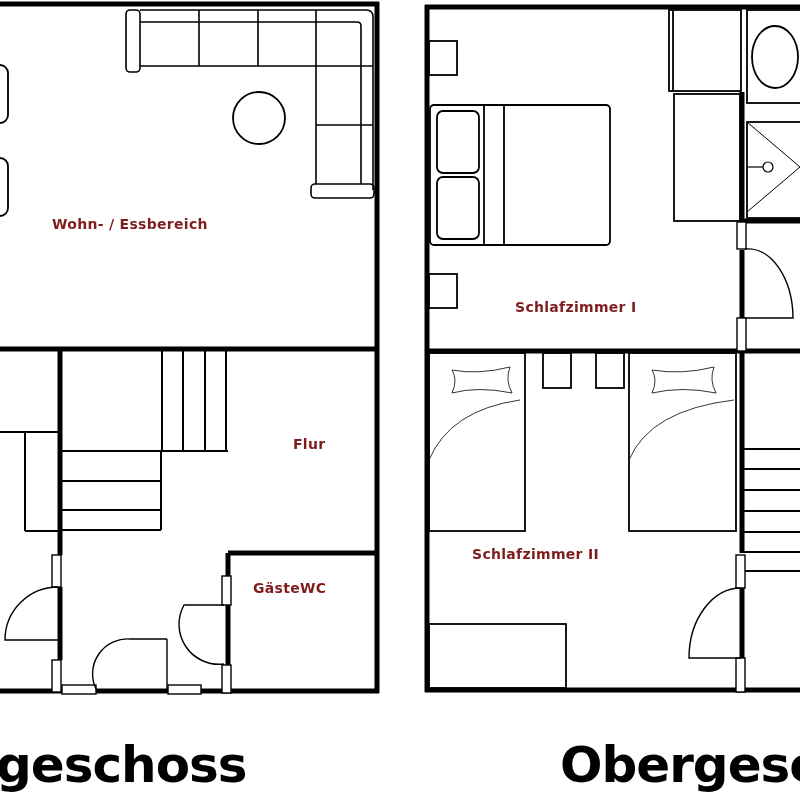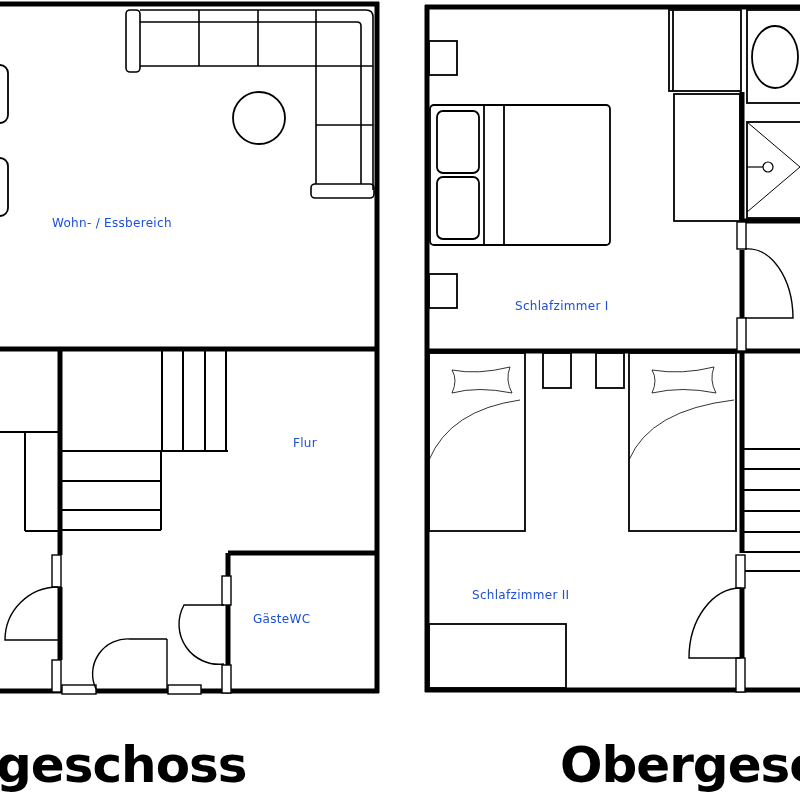--- a/index.html
+++ b/index.html
@@ -1,18 +1,18 @@
 <!DOCTYPE html>
 <html><head>
   <meta charset="utf-8">
   <style>
     html, body { margin:0; padding:0; background:#ffffff; }
     body { width:800px; height:800px; overflow:hidden; position:relative; font-family:"DejaVu Sans", sans-serif; }
     svg { position:absolute; left:0; top:0; }
-    .room-label { position:absolute; font-family:"DejaVu Sans", sans-serif; font-weight:normal; font-size:12px; color:#1d4ed8; white-space:nowrap; letter-spacing:0.3px; }
+    .room-label { position:absolute; font-family:"DejaVu Sans", sans-serif; font-weight:bold; font-size:14px; color:#7f1d1d; white-space:nowrap; letter-spacing:0.3px; }
     .floor-title { position:absolute; font-family:"DejaVu Sans", sans-serif; font-weight:bold; font-size:50px; color:#000; white-space:nowrap; letter-spacing:-1px; top:736px; }
   </style>
 </head>
 <body>
 
 <svg width="800" height="800" viewBox="0 0 800 800">
   <g fill="none" stroke="#000" stroke-linejoin="miter">
 
     <g stroke-width="5">
       <line x1="0" y1="4" x2="379" y2="4"></line>
@@ -138,18 +138,18 @@
       <path d="M745 249 A45 70 0 0 1 793 318 H745"></path>
       <rect x="736" y="555" width="9" height="33" fill="#fff"></rect>
       <rect x="736" y="658" width="9" height="34" fill="#fff"></rect>
       <path d="M741 588 A52 70 0 0 0 689 658 H741"></path>
     </g>
   </g>
 </svg>
 
 <div class="room-label" style="left:52px; top:216px;">Wohn- / Essbereich</div>
 <div class="room-label" style="left:293px; top:436px;">Flur</div>
-<div class="room-label" style="left:253px; top:612px;">GästeWC</div>
+<div class="room-label" style="left:253px; top:580px;">GästeWC</div>
 <div class="room-label" style="left:515px; top:299px;">Schlafzimmer I</div>
-<div class="room-label" style="left:472px; top:588px;">Schlafzimmer II</div>
+<div class="room-label" style="left:472px; top:546px;">Schlafzimmer II</div>
 
 <div class="floor-title" style="left:-4px;">geschoss</div>
 <div class="floor-title" style="left:560px;">Obergesc</div>
 
 </body></html>

